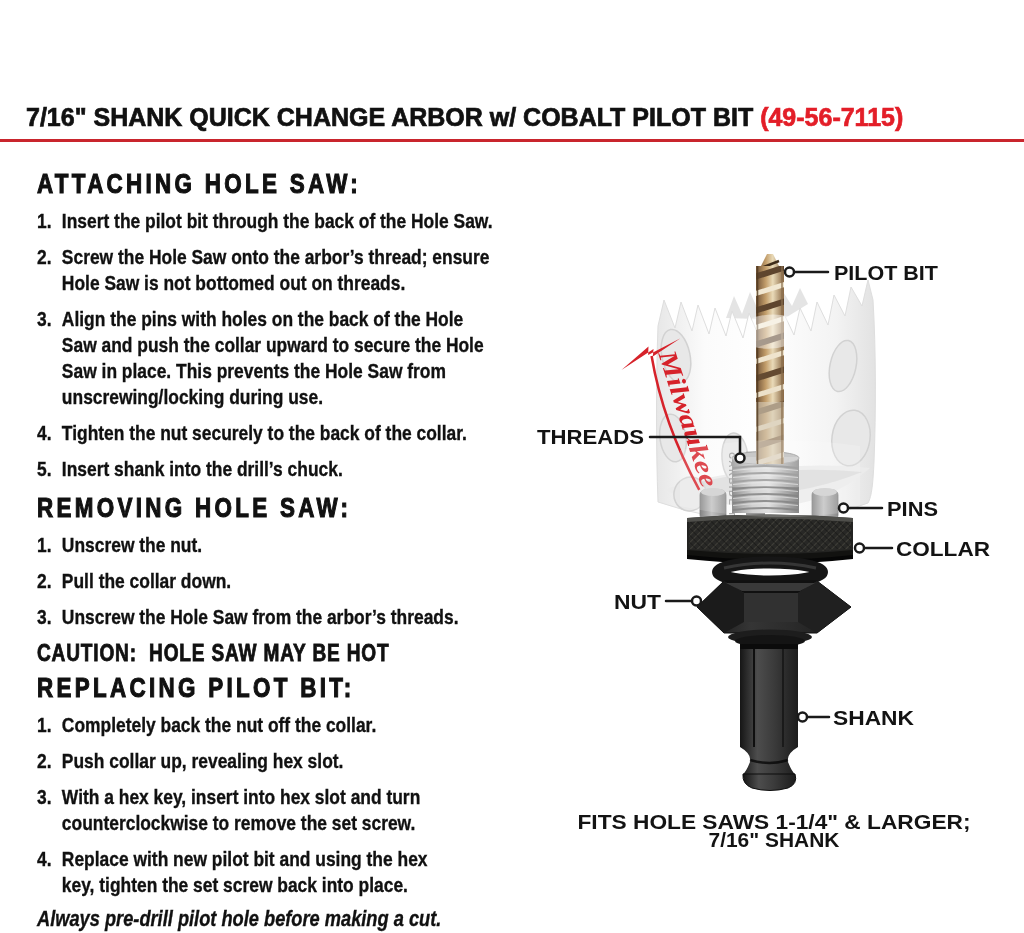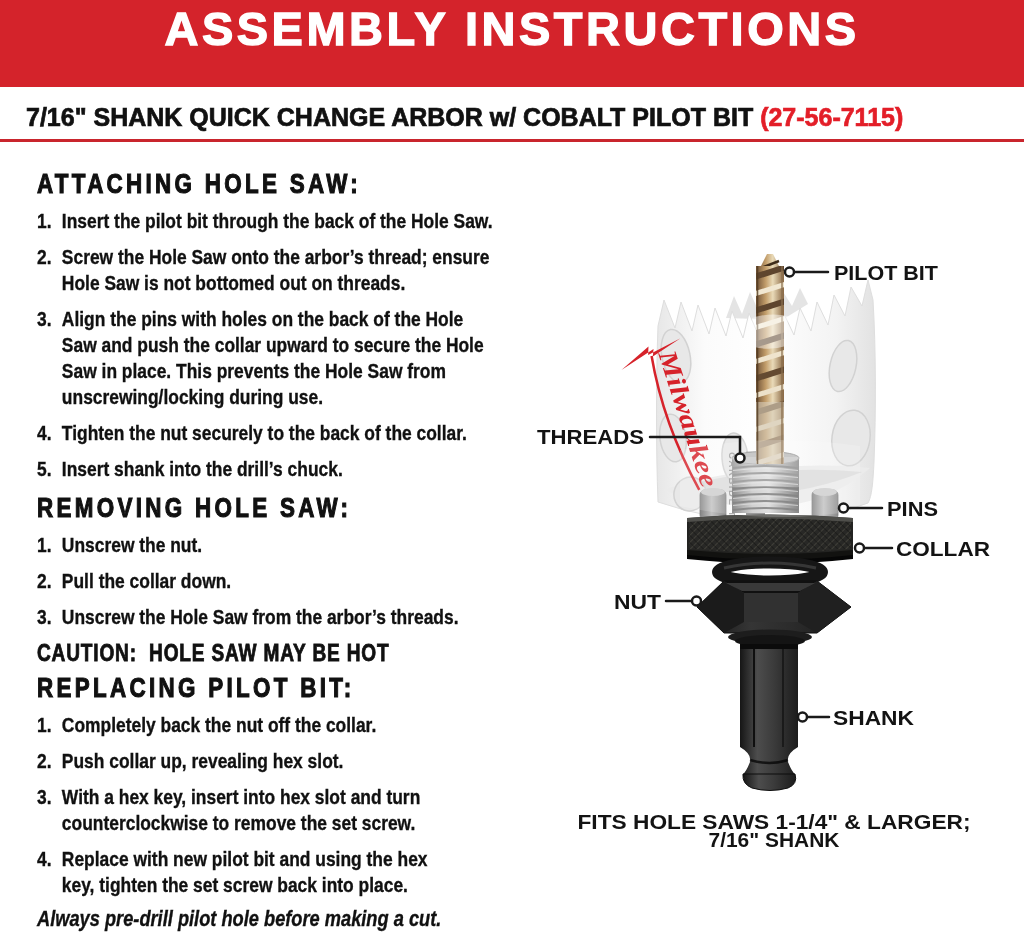--- a/index.html
+++ b/index.html
@@ -32,25 +32,22 @@
   
   .diagram{position:absolute;left:530px;top:150px;width:494px;height:720px;}
   .lbl{font-family:"Liberation Sans",sans-serif;font-weight:bold;font-size:21px;fill:#131313;}
   .cap{font-family:"Liberation Sans",sans-serif;font-weight:bold;font-size:21px;fill:#131313;}
 </style>
 </head>
 <body>
 
 <div class="page">
 
-  <header class="band">
-    <h1>ASSEMBLY INSTRUCTIONS</h1>
-  </header>
-
-  <div class="subtitle"><span>7/16" SHANK QUICK CHANGE ARBOR w/ COBALT PILOT BIT</span><span> </span><span class="pn">(27-56-7115)</span></div>
+
+  <div class="subtitle"><span>7/16" SHANK QUICK CHANGE ARBOR w/ COBALT PILOT BIT</span><span> </span><span class="pn">(49-56-7115)</span></div>
   <div class="redline"></div>
 
   <main class="left-col">
 
     <h2 class="sec-heading">ATTACHING HOLE SAW:</h2>
     <div class="item">
       <span class="num">1.</span>
       <span class="item-text">Insert the pilot bit through the back of the Hole Saw.</span>
       </div>
     <div class="item">

